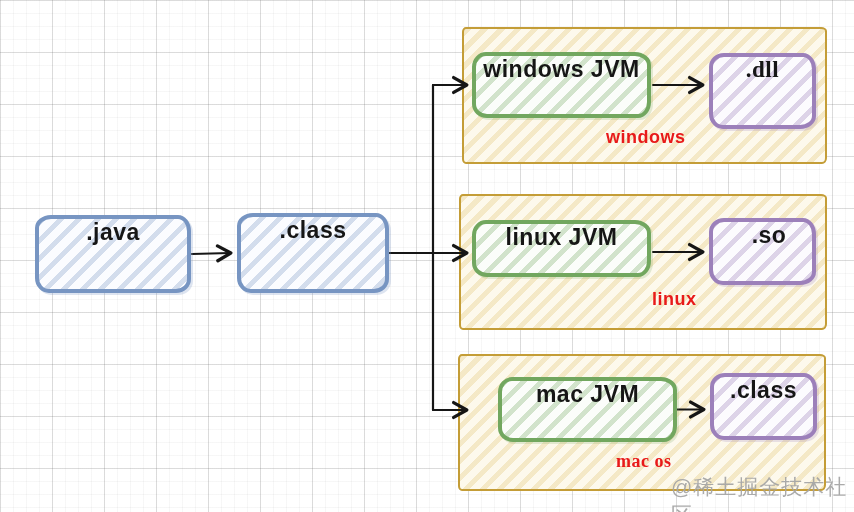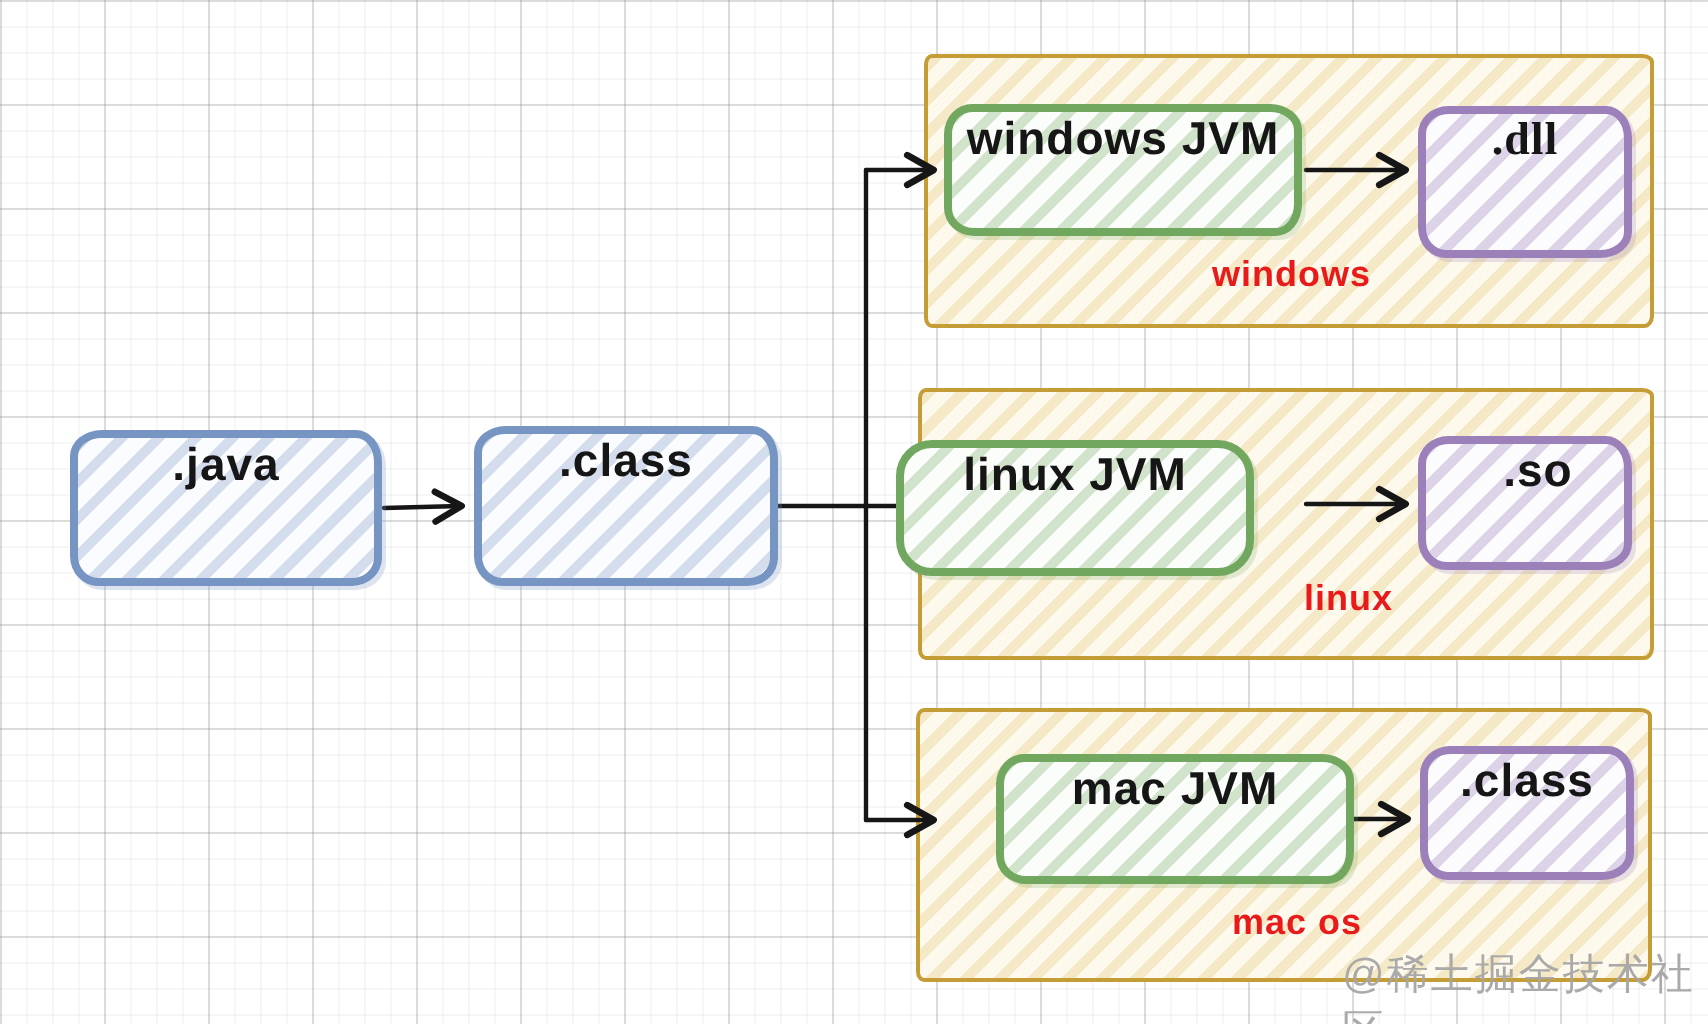--- a/index.html
+++ b/index.html
@@ -106,31 +106,31 @@
   </div>
 
   <div class="abs node green" style="left:472px;top:52px;width:179px;height:66px;">
     <span>windows JVM</span>
   </div>
   <div class="abs node purple" style="left:709px;top:53px;width:107px;height:76px;font-family:Liberation Serif, serif;">
     <span>.dll</span>
   </div>
   <div class="abs plabel" style="left:606px;top:127px;">windows</div>
 
-  <div class="abs node green" style="left:448px;top:220px;width:179px;height:68px;border-radius:18px;">
+  <div class="abs node green" style="left:472px;top:220px;width:179px;height:57px;">
     <span>linux JVM</span>
   </div>
   <div class="abs node purple" style="left:709px;top:218px;width:107px;height:67px;padding-left:13px;">
     <span>.so</span>
   </div>
   <div class="abs plabel" style="left:630px;top:289px;margin-left:22px;">linux</div>
 
   <div class="abs node green" style="left:472px;top:377px;width:179px;height:65px;margin-left:26px;">
     <span>mac JVM</span>
   </div>
   <div class="abs node purple" style="left:710px;top:373px;width:107px;height:67px;">
     <span>.class</span>
   </div>
-  <div class="abs plabel" style="left:616px;top:451px;">mac os</div>
+  <div class="abs plabel" style="left:616px;top:451px;font-family:Liberation Serif, serif;">mac os</div>
 
   <div class="abs watermark" style="left:671px;top:473px;">@稀土掘金技术社区</div>
 
 </div>
 
 </body></html>

